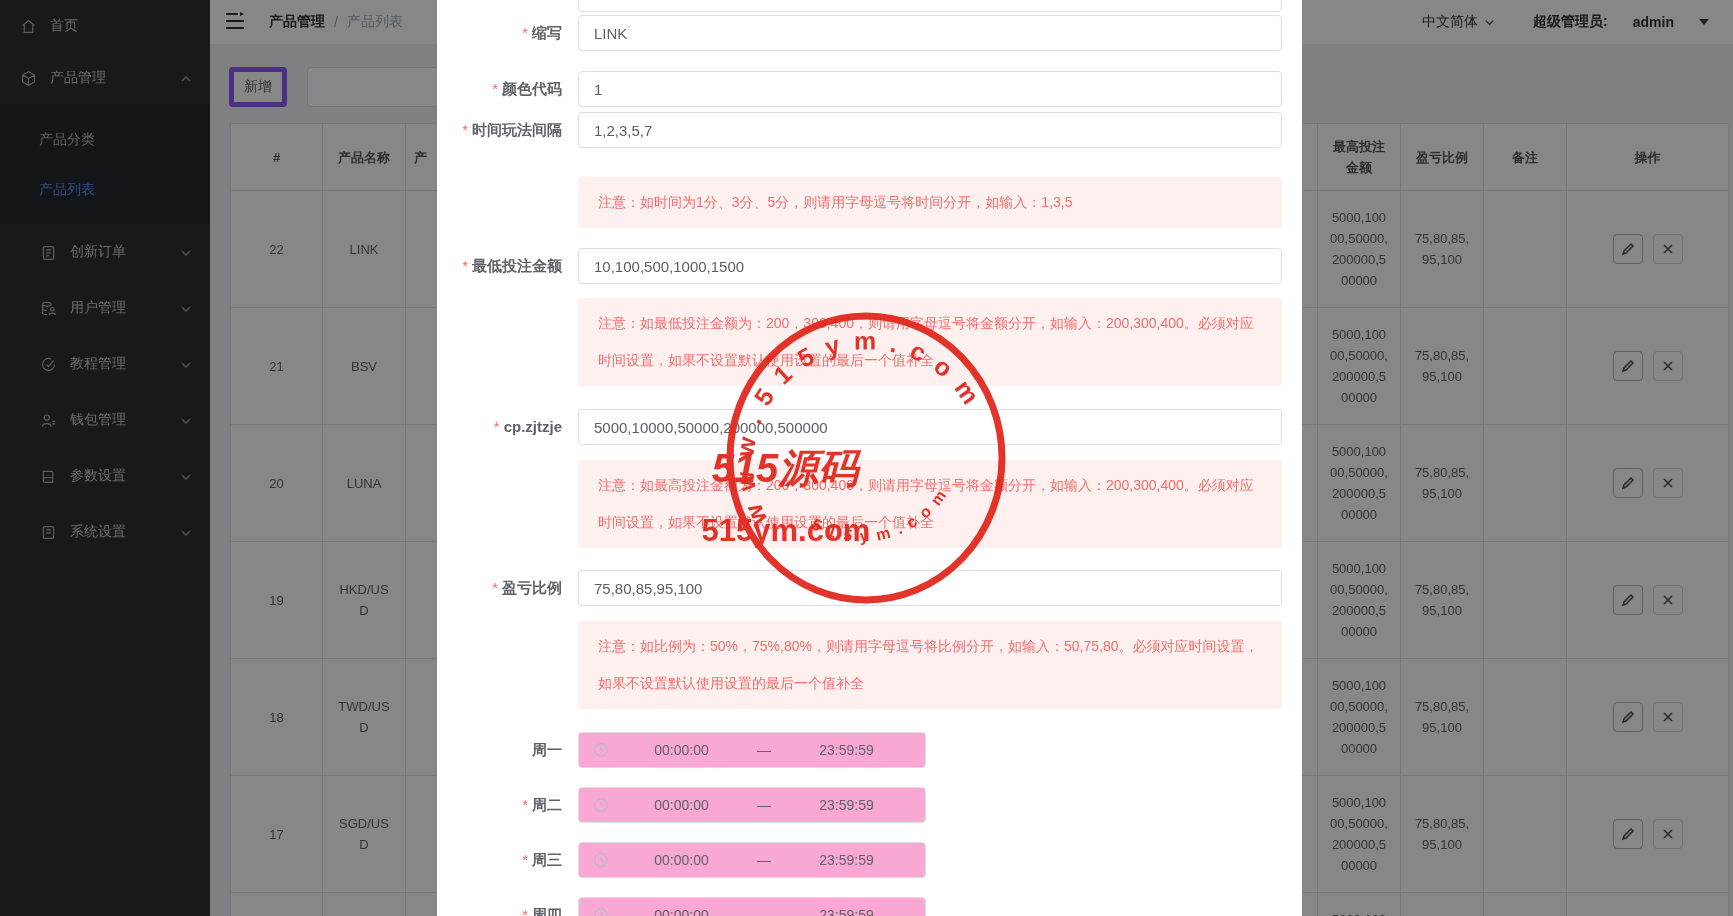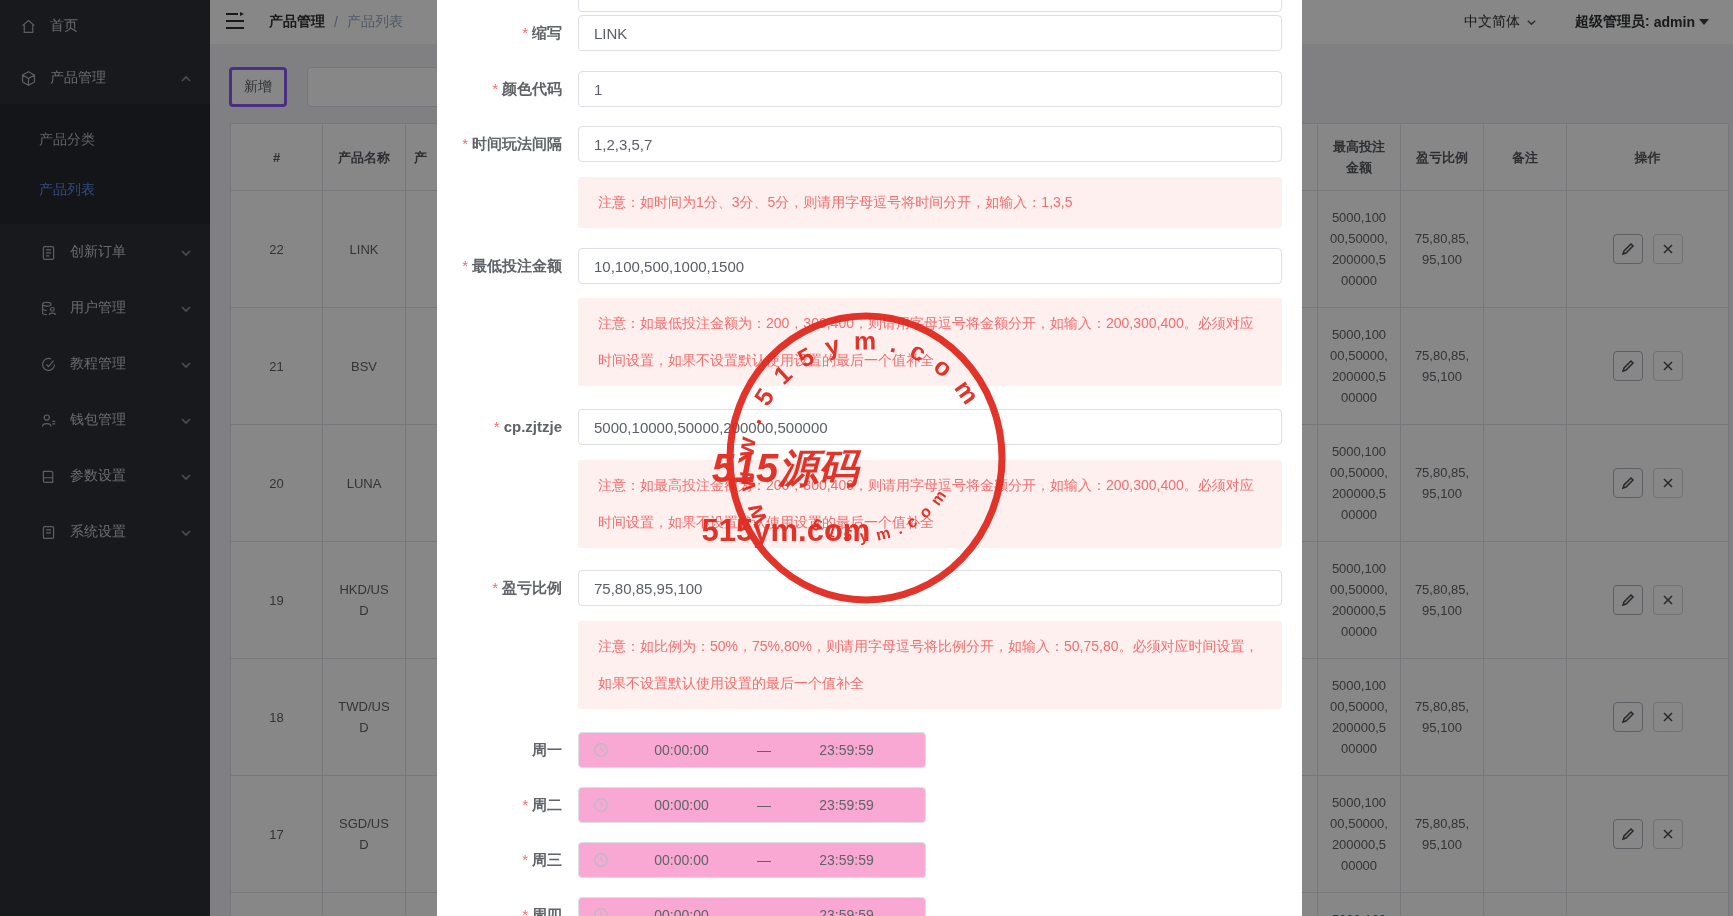--- a/index.html
+++ b/index.html
@@ -23,25 +23,25 @@
   .topbar { position:absolute; left:210px; top:0; width:1523px; height:44px; background:#ffffff; z-index:1; display:flex; align-items:center; }
   .hamburger { margin-left:15px; width:22px; height:20px; cursor:pointer; }
   .hamburger svg { width:20px; height:18px; }
   .breadcrumb { margin-left:22px; font-size:14px; display:flex; align-items:center; gap:9px; }
   .bc-1 { color:#303133; font-weight:bold; }
   .bc-sep { color:#97a8be; }
   .bc-2 { color:#97a8be; }
   .topbar-right { margin-left:auto; display:flex; align-items:center; font-size:14px; color:#2e3033; }
   .lang { display:flex; align-items:center; gap:6px; cursor:pointer; margin-right:38px; }
   .lang svg { width:11px; height:11px; stroke:#55585e; fill:none; stroke-width:1.6; }
-  .userbox { display:flex; align-items:center; gap:4px; cursor:pointer; margin-right:24px; font-weight:bold; }
+  .userbox { display:flex; align-items:center; gap:25px; cursor:pointer; margin-right:24px; font-weight:bold; }
   .caret-down { width:0; height:0; border-left:5px solid transparent; border-right:5px solid transparent; border-top:6px solid #3a3d42; }
 
   
-  .btn-add { position:absolute; left:229px; top:67px; width:58px; height:40px; background:#fff; border:3px solid #8b5cf6; border-radius:4px; font-size:14px; color:#5a5e66; cursor:pointer; z-index:1; font-family:inherit; }
+  .btn-add { position:absolute; left:229px; top:67px; width:58px; height:40px; background:#fff; border:5px solid #8b5cf6; border-radius:4px; font-size:14px; color:#5a5e66; cursor:pointer; z-index:1; font-family:inherit; }
   .search-input { position:absolute; left:307px; top:67px; width:420px; height:40px; background:#fff; border:1px solid #dcdfe6; border-radius:4px; padding:0 12px; font-size:14px; color:#606266; z-index:1; font-family:inherit; }
 
   
   .table { position:absolute; left:230px; top:123px; width:1498px; z-index:1; background:#fff; border-top:1px solid #e0e3e9; border-left:1px solid #e0e3e9; font-size:13px; color:#5f6368; }
   .trow { display:grid; grid-template-columns:92px 83px 912px 83px 83px 83px 162px; }
   .trow > div { border-right:1px solid #e0e3e9; border-bottom:1px solid #e0e3e9; display:flex; align-items:center; justify-content:center; text-align:center; word-break:break-all; line-height:21px; padding:4px 6px; }
   .trow.thead > div { font-weight:bold; color:#55585e; height:67px; }
   .trow.tbody > div { height:117px; }
   .thead .col-partial { justify-content:flex-start; padding-left:8px; }
   .cell-name span { display:inline-block; max-width:54px; }
@@ -427,21 +427,21 @@
     <div class="frow" style="top:43px;">
       <span class="flabel req">缩写</span>
       <input class="finput" value="LINK" style="">
     </div>
 
     <div class="frow" style="top:99px;">
       <span class="flabel req">颜色代码</span>
       <input class="finput" value="1" style="">
     </div>
 
-    <div class="frow" style="top:154px;">
+    <div class="frow" style="top:140px;">
       <span class="flabel req">时间玩法间隔</span>
       <input class="finput" value="1,2,3,5,7" style="">
     </div>
 
     <div class="fnote" style="top:205px;">注意：如时间为1分、3分、5分，则请用字母逗号将时间分开，如输入：1,3,5</div>
 
     <div class="frow" style="top:276px;">
       <span class="flabel req">最低投注金额</span>
       <input class="finput" value="10,100,500,1000,1500" style="">
     </div>

